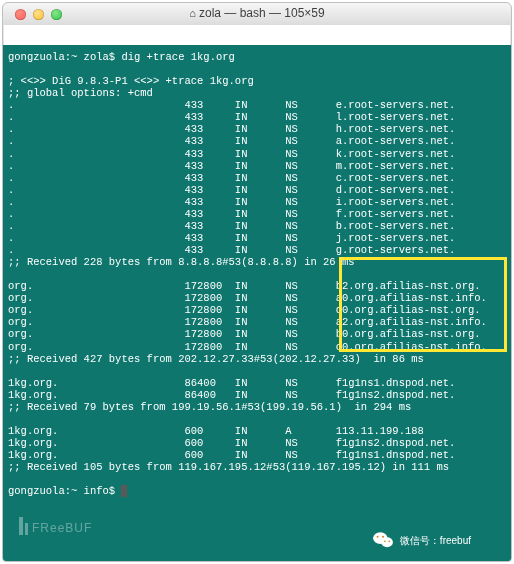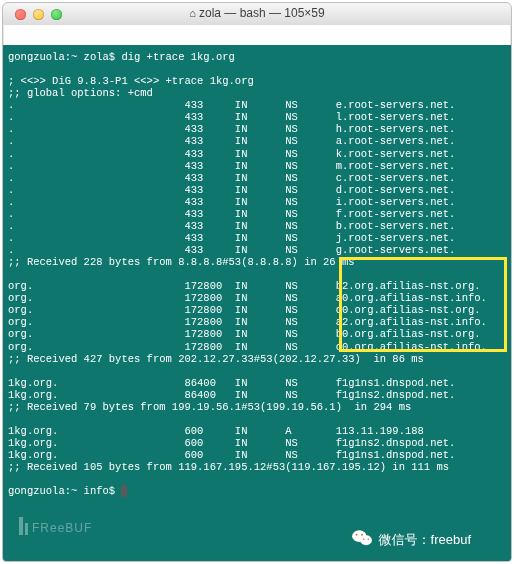--- a/index.html
+++ b/index.html
@@ -49,21 +49,21 @@
   .highlight-box {
     position:absolute;
     border:3px solid #ffe733;
     pointer-events:none;
   }
   
   .footer-tag {
     position:absolute;
     right:40px; bottom:10px;
     font-family:"Helvetica Neue", Arial, sans-serif;
-    font-size:13px; color:#fff;
+    font-size:10px; color:#fff;
     display:flex; align-items:center; gap:6px;
     pointer-events:none;
   }
   .wechat-icon {
     display:inline-block;
   }
   .watermark-left {
     position:absolute; left:16px; bottom:25px;
     display:flex; pointer-events:none; color:rgba(255,255,255,.35);
   }

